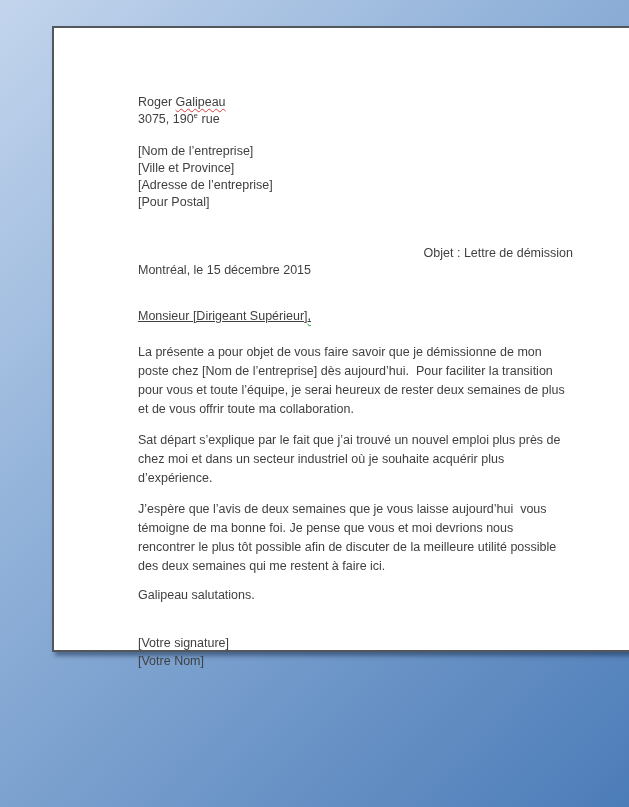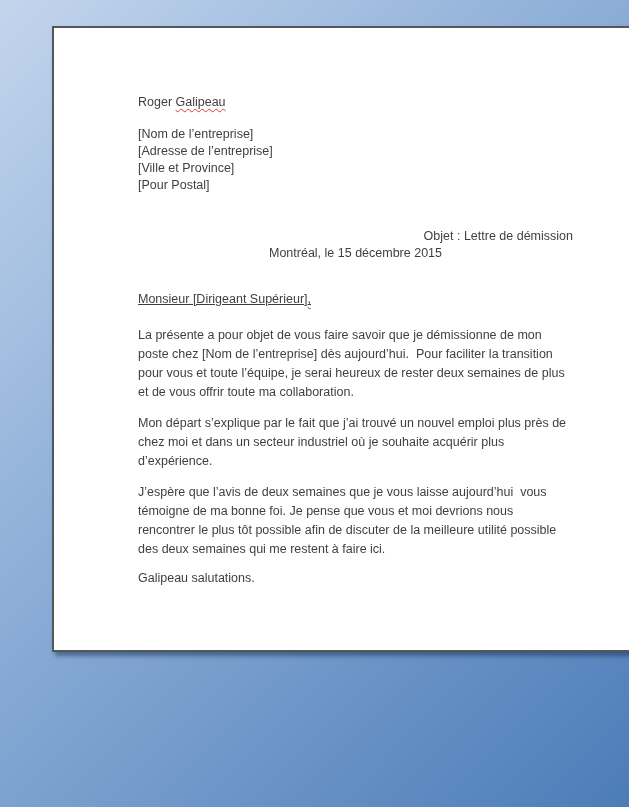--- a/index.html
+++ b/index.html
@@ -41,21 +41,21 @@
   .addr-line { white-space: pre; }
   .sender-block { }
   .recipient-block {
     margin-top: 15px;
   }
   .subject-line {
     margin-top: 34px;
     text-align: right;
   }
   .date-line {
-    text-align: center;
+    text-align: left;
   }
   .salutation-line {
     margin-top: 28px;
     line-height: 19px;
     text-decoration: underline;
   }
   .body-paragraph {
     margin: 12px 0 0 0;
     line-height: 19px;
     white-space: pre-wrap;
@@ -89,36 +89,41 @@
 </style>
 </head>
 <body>
 
 <div class="viewport">
   <div class="page">
     <div class="content">
 
       <div class="sender-block">
         <div class="addr-line"><span>Roger </span><span class="sq-red">Galipeau</span></div>
+        <div class="addr-line"><span>3075, 190</span><sup>e</sup><span> rue</span></div>
       </div>
 
       <div class="recipient-block">
         <div class="addr-line">[Nom de l’entreprise]</div>
+        <div class="addr-line">[Ville et Province]</div>
         <div class="addr-line">[Adresse de l’entreprise]</div>
-        <div class="addr-line">[Ville et Province]</div>
         <div class="addr-line">[Pour Postal]</div>
       </div>
 
       <div class="subject-line">Objet : Lettre de démission</div>
       <div class="date-line">Montréal, le 15 décembre 2015</div>
 
       <div class="salutation-line"><span>Monsieur [Dirigeant Supérieur]</span><span class="sq-green">,</span></div>
 
       <p class="body-paragraph first">La présente a pour objet de vous faire savoir que je démissionne de mon poste chez [Nom de l’entreprise] dès aujourd’hui.  Pour faciliter la transition pour vous et toute l’équipe, je serai heureux de rester deux semaines de plus et de vous offrir toute ma collaboration.</p>
-      <p class="body-paragraph">Mon départ s’explique par le fait que j’ai trouvé un nouvel emploi plus près de chez moi et dans un secteur industriel où je souhaite acquérir plus d’expérience.</p>
+      <p class="body-paragraph">Sat départ s’explique par le fait que j’ai trouvé un nouvel emploi plus près de chez moi et dans un secteur industriel où je souhaite acquérir plus d’expérience.</p>
       <p class="body-paragraph">J’espère que l’avis de deux semaines que je vous laisse aujourd’hui  vous témoigne de ma bonne foi. Je pense que vous et moi devrions nous rencontrer le plus tôt possible afin de discuter de la meilleure utilité possible des deux semaines qui me restent à faire ici.</p>
 
       <div class="closing-line">Galipeau salutations.</div>
 
+      <div class="signature-block">
+        <div>[Votre signature]</div>
+        <div>[Votre Nom]</div>
+      </div>
 
     </div>
   </div>
 </div>
 
 </body></html>

